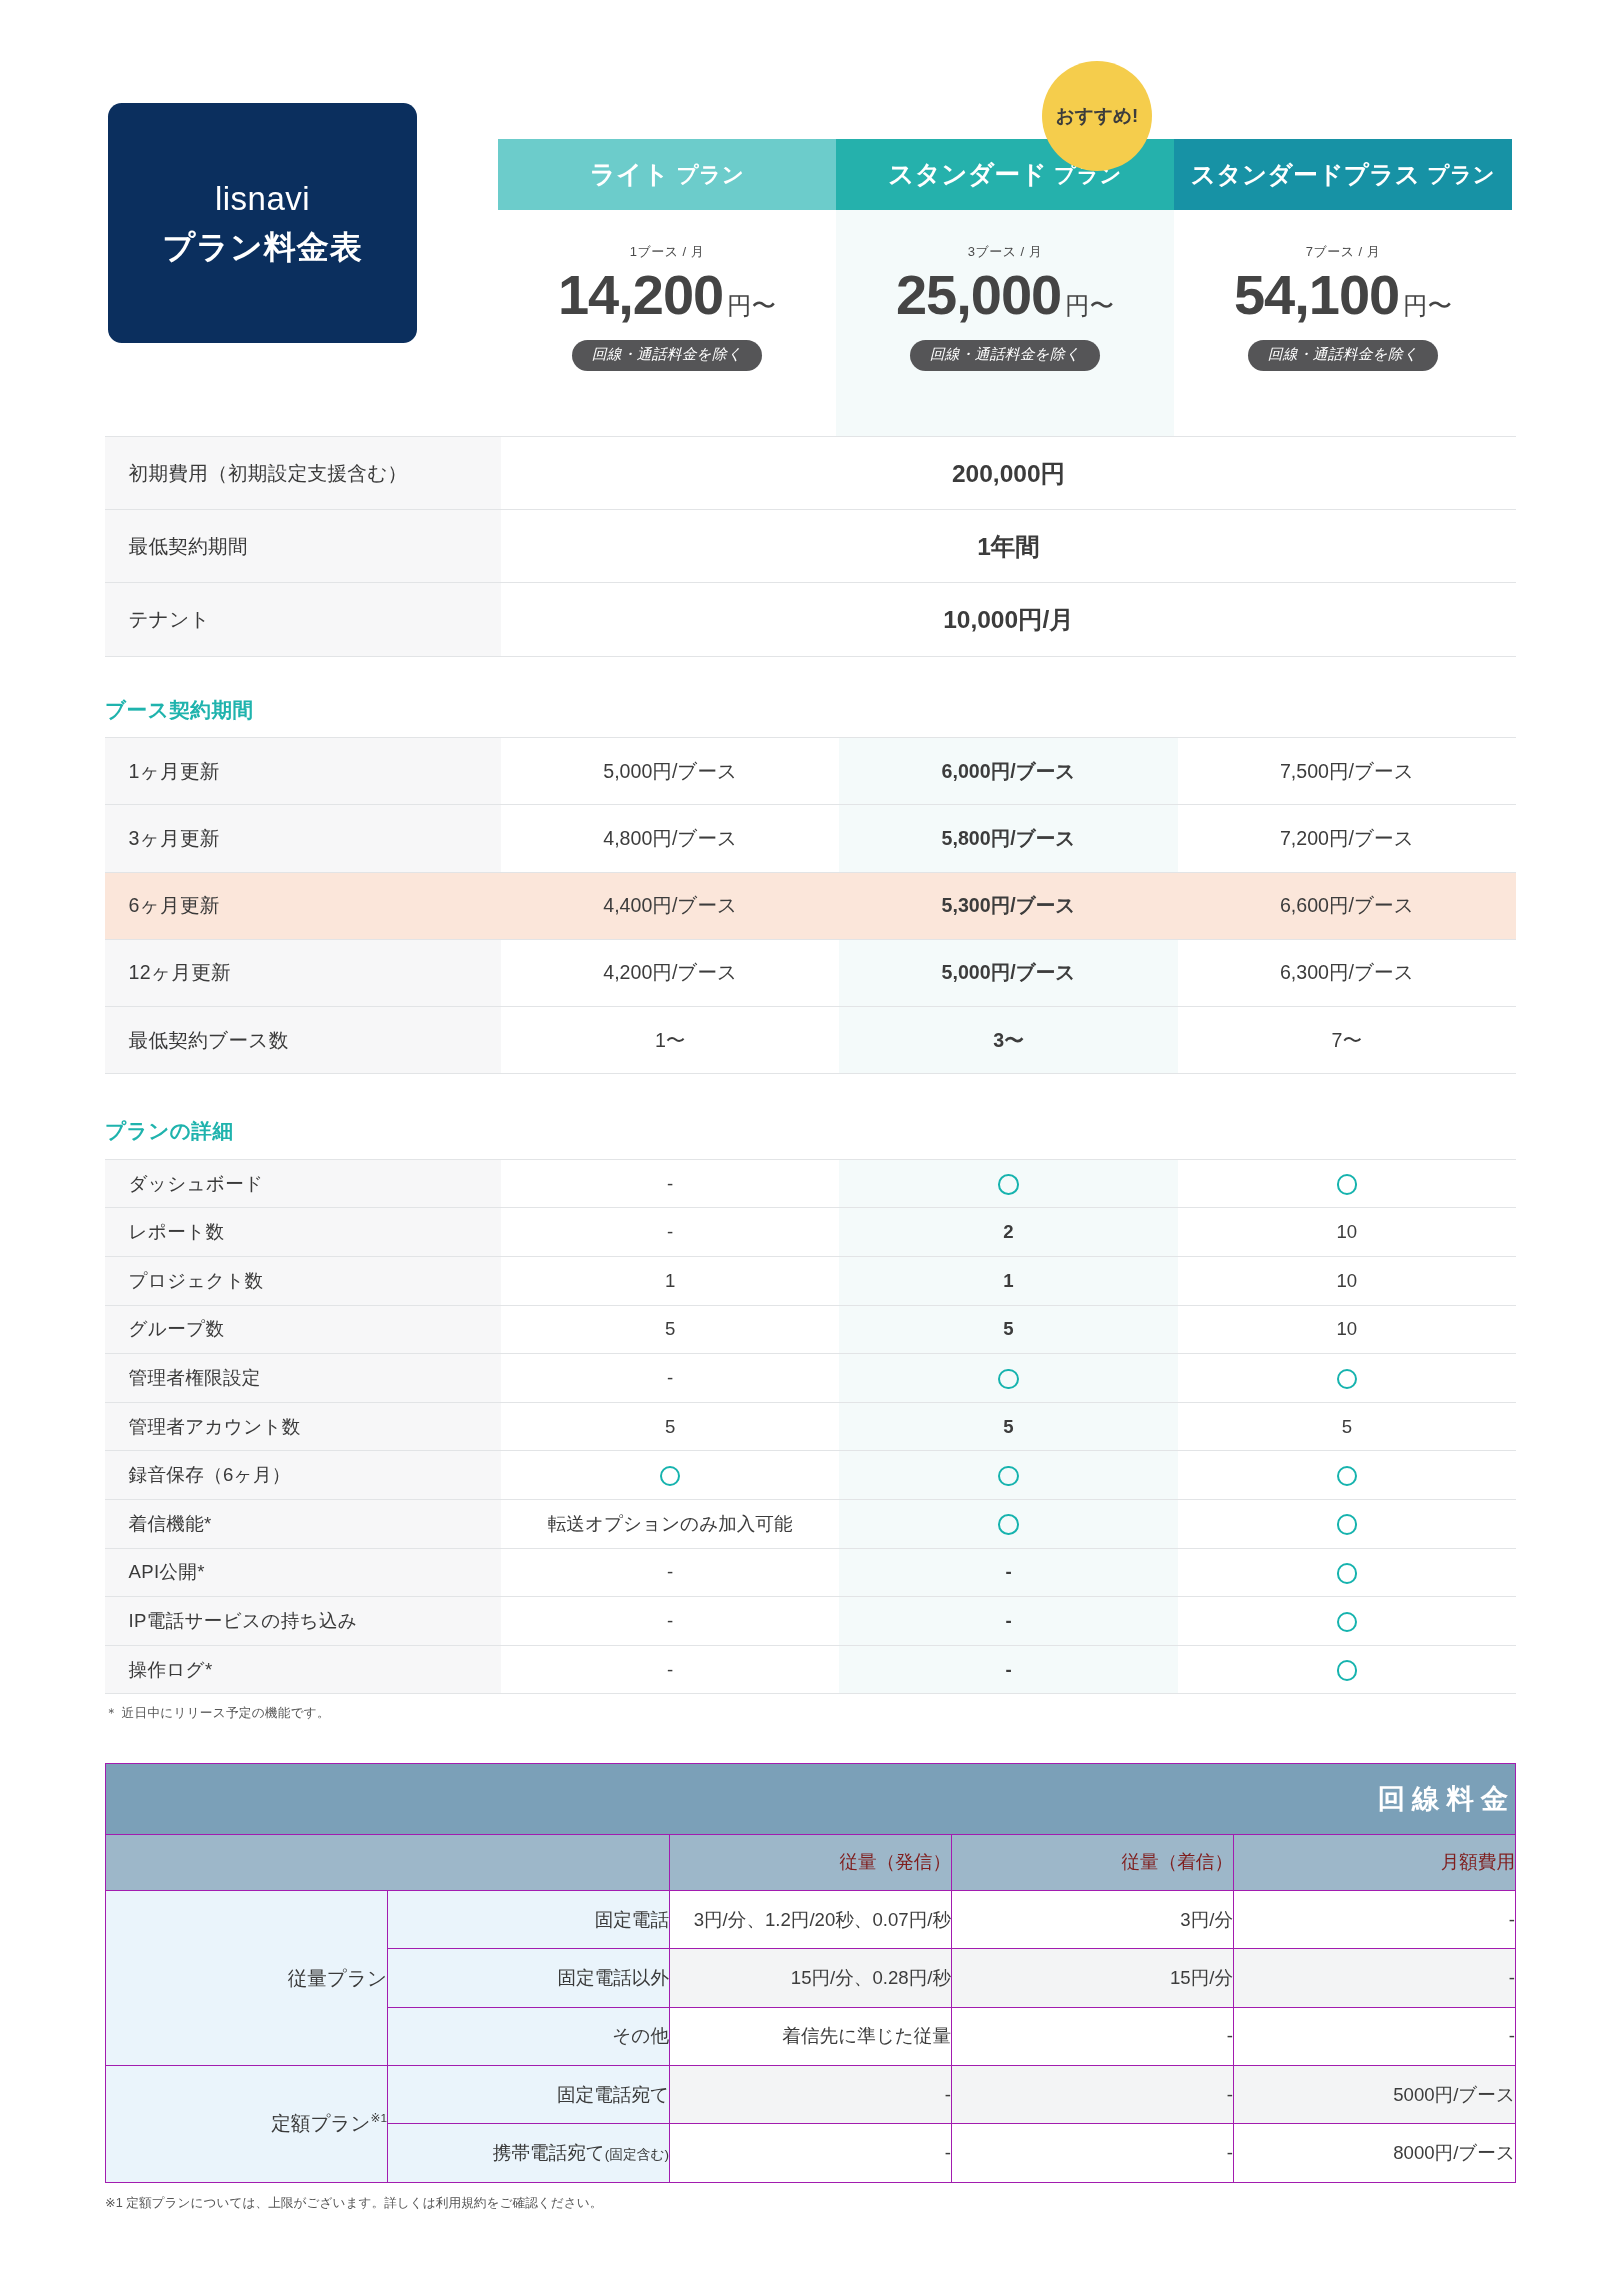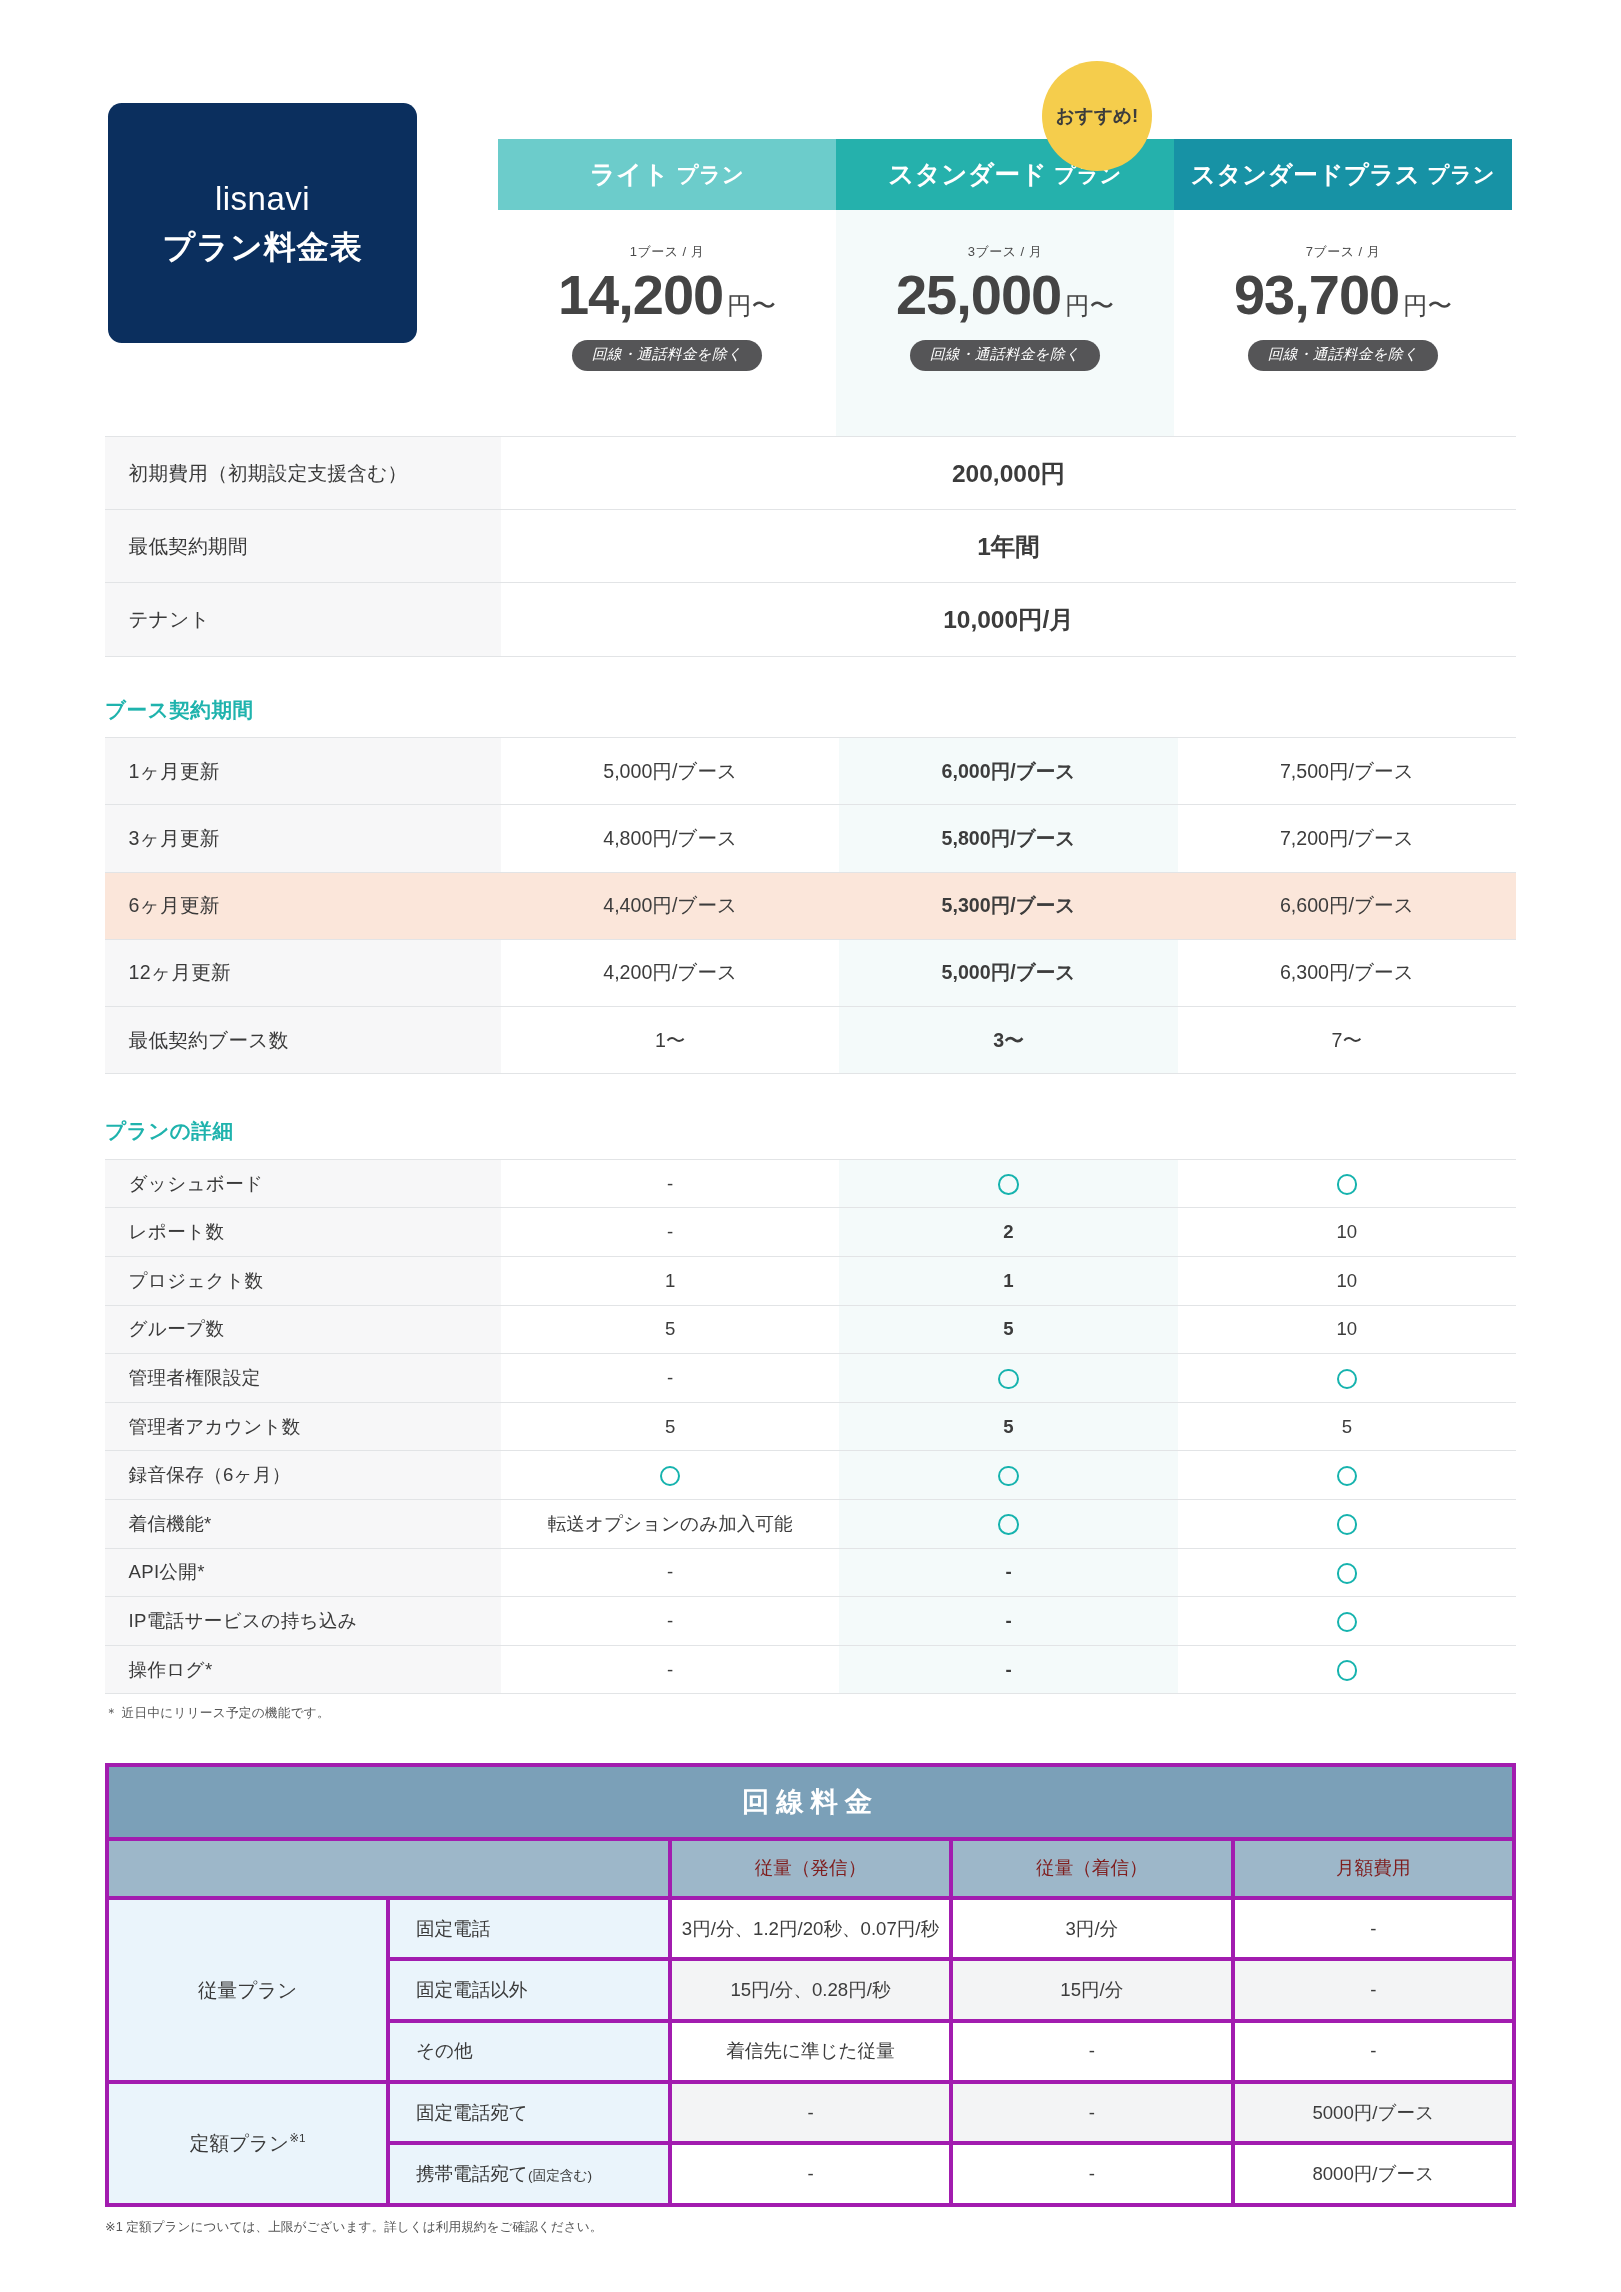--- a/index.html
+++ b/index.html
@@ -98,21 +98,21 @@
     display:inline-block; width:20.6px; height:20.6px; border:2.4px solid #16b3ae;
     border-radius:50%; vertical-align:middle;
   }
   .small-txt{ font-size:15.7px; }
 
   .foot-note{ width:1411px; margin:10.8px auto 0; font-size:12.7px; color:#555; letter-spacing:0.2px; }
 
   
   .line-wrap{ width:1411px; margin:41px auto 0; }
   .line-tbl{ width:100%; border-collapse:collapse; table-layout:fixed; }
-  .line-tbl td{ border:4px solid #a21caf; }
+  .line-tbl td{ border:1px solid #a21caf;text-align:right; }
   .lt-title{
     background:#7ba0b8; color:#ffffff; text-align:center;
     font-size:27.4px; font-weight:700; letter-spacing:6.9px; padding:16.7px 0;
   }
   .lt-head{ background:#9db7c9; color:#7f1d1d; text-align:center; font-size:18.6px; padding:14.7px 0; }
   .lt-head.blank{ background:#9db7c9; }
   .lt-grp{ background:#eaf4fb; text-align:center; font-size:19.6px; color:#3a3a3a; width:143px; }
   .lt-sub{ background:#eaf4fb; font-size:18.6px; color:#3a3a3a; padding:15.7px 0 15.7px 25.5px; width:253px; }
   .lt-cell{ text-align:center; font-size:18.6px; color:#3c3c3c; padding:15.7px 0; background:#ffffff; }
   .lt-cell.alt{ background:#f3f4f5; }
@@ -167,21 +167,21 @@
       </div>
 
       <div class="plan-col c3">
         <div class="plan-head">
           <span>スタンダードプラス</span>
           <span class="thin">プラン</span>
         </div>
         <div class="plan-body">
           <div class="plan-unit">7ブース / 月</div>
           <div class="plan-price">
-            <span class="num">93,700</span>
+            <span class="num">54,100</span>
             <span class="yen">円〜</span>
           </div>
           <div class="plan-note">回線・通話料金を除く</div>
         </div>
       </div>
 
     </div>
   </div>
 
   <table class="tbl basic">

